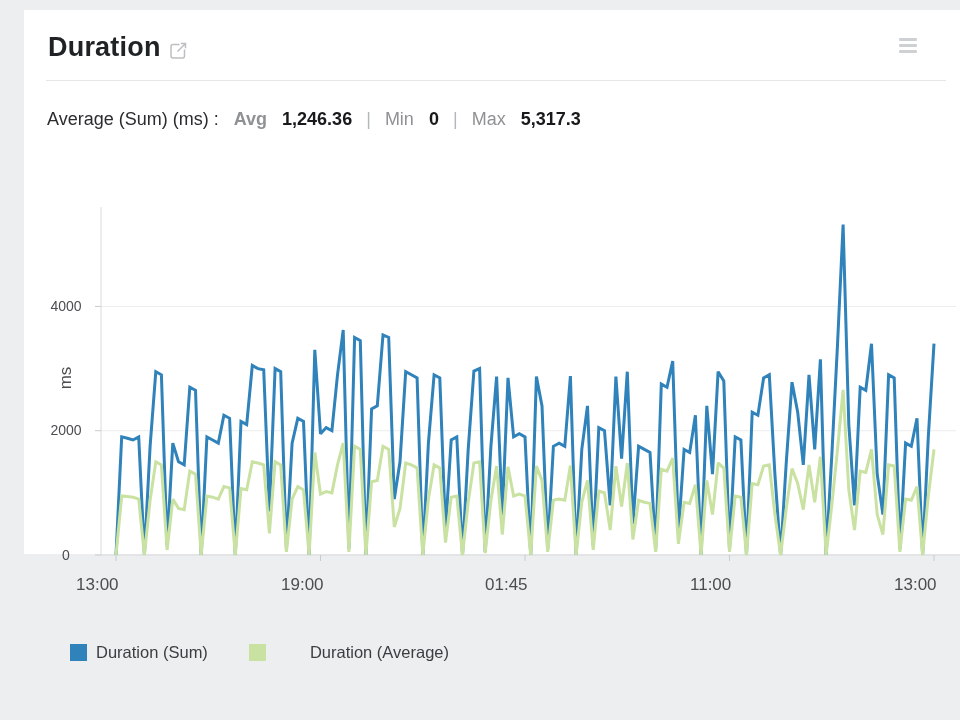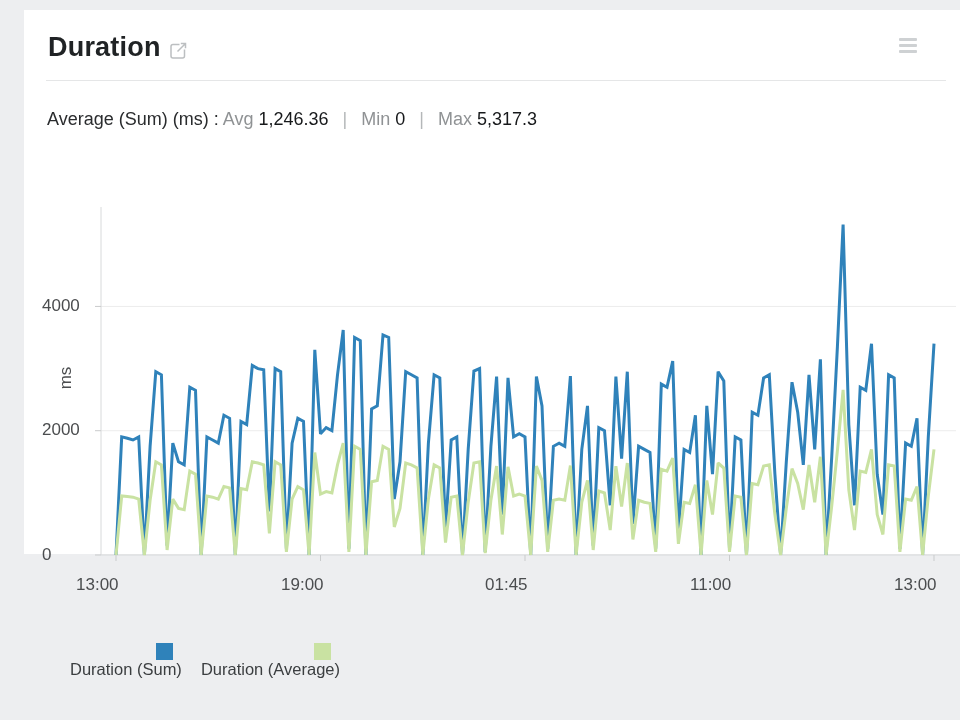--- a/index.html
+++ b/index.html
@@ -21,41 +21,41 @@
   .ext-icon{position:absolute;left:143px;top:30px;width:22px;height:22px;}
   .menu-icon{position:absolute;left:875px;top:28px;width:18px;height:16px;cursor:pointer;}
   .menu-icon .bar{width:18px;height:3px;background:#ced1d3;margin-bottom:3px;border-radius:1px;}
   .divider{position:absolute;left:22px;top:70px;width:900px;height:0;border-top:1px solid #e5e6e7;}
   
   .stats-row{position:absolute;left:23px;font-size:18px;color:#2a2c2e;white-space:nowrap;}
   .stats-row .lab{color:#2a2c2e;}
   .stats-row .gray{color:#8f9294;}
   .stats-row .val{color:#17191b;}
   .stats-row .sep{color:#b4b7b9;margin:0 9px;}
-  .stats-row .sp{margin-left:0;}
+  .stats-row .sp{margin-left:10px;font-weight:bold;}
   
   .chart-wrap{position:absolute;left:0;top:0;width:944px;height:700px;pointer-events:none;}
   .chart-svg{position:absolute;left:0;top:0;}
   .ytick{
     position:absolute;left:18px;width:48px;height:20px;line-height:20px;
-    text-align:left;font-size:17px;color:#4b4d4f;
+    text-align:center;font-size:14px;color:#4b4d4f;
   }
   .xtick{
     position:absolute;width:80px;height:22px;line-height:22px;top:564px;
     text-align:left;font-size:17px;color:#4b4d4f;
   }
   .ylab{
     position:absolute;left:12px;top:356px;width:60px;height:24px;line-height:24px;
     text-align:center;font-size:17px;color:#4b4d4f;
     transform:rotate(-90deg);
   }
   
   .legend{position:absolute;left:46px;top:633px;display:flex;align-items:center;}
-  .legend-item{display:flex;align-items:flex-end;cursor:pointer;flex-direction:column;}
-  .legend-item + .legend-item{margin-left:19px;}
+  .legend-item{display:flex;align-items:center;cursor:pointer;}
+  .legend-item + .legend-item{margin-left:41px;gap:35px;}
   .swatch{width:17px;height:17px;margin-right:9px;}
   .legend-label{font-size:16.5px;color:#3b3e40;}
 </style>
 </head>
 <body>
 
 <div class="card">
 
   <div class="hdr-title">Duration</div>
   <div class="ext-icon">

